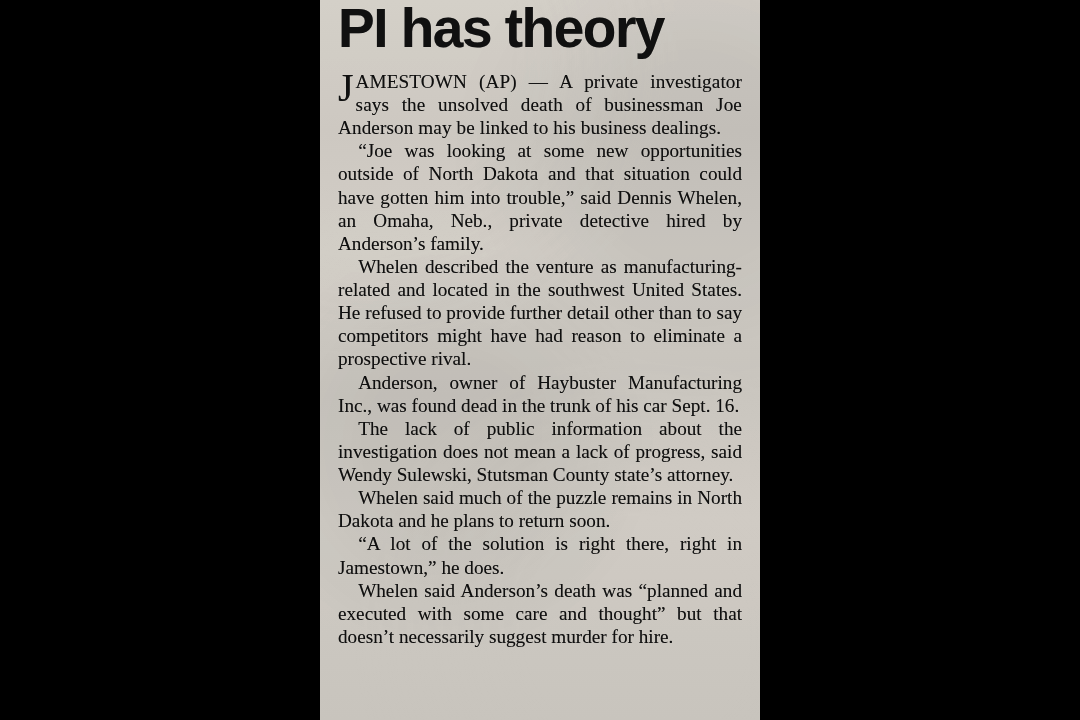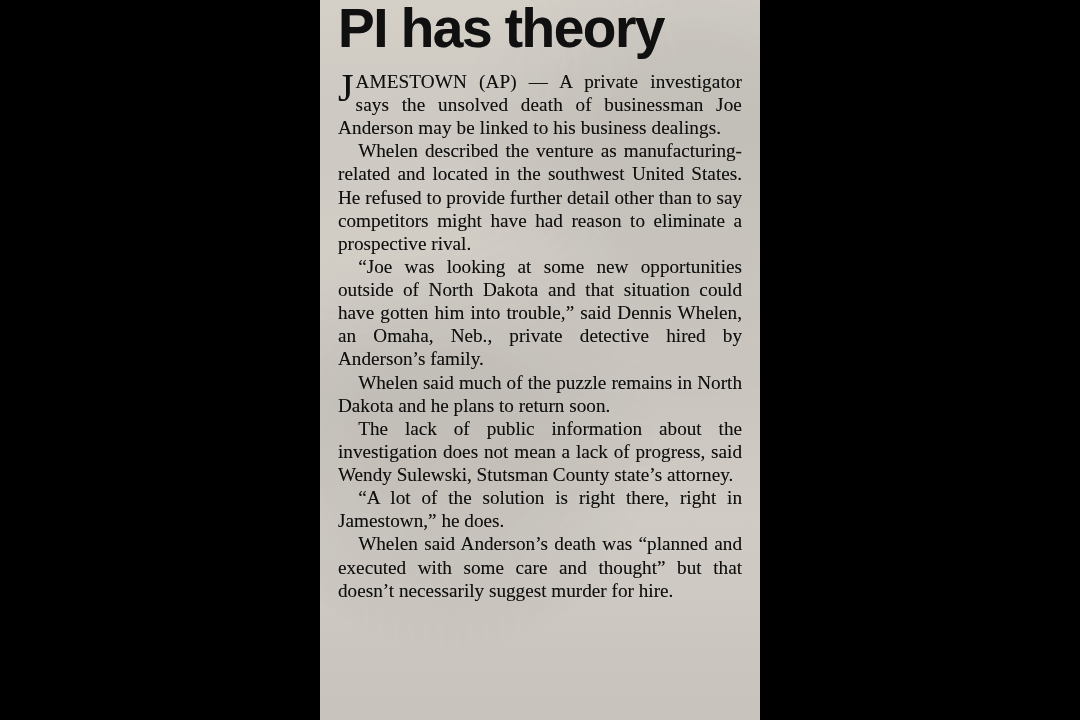--- a/index.html
+++ b/index.html
@@ -109,23 +109,24 @@
   <div id="clipping">
 
     <h1 class="headline">
       <span class="hl-line">PI has theory</span>
     </h1>
 
     <div class="body">
 
       <p class="lede"><span class="dropcap">J</span><span class="lede-text">AMESTOWN (AP) — A private investigator says the unsolved death of businessman Joe Anderson may be linked to his business dealings.</span></p>
 
+      <p>“Joe was looking at some new opportunities outside of North Dakota and that situation could have gotten him into trouble,” said Dennis Whelen, an Omaha, Neb., private detective hired by Anderson’s family.</p>
       <p>Whelen described the venture as manufacturing-related and located in the southwest United States. He refused to provide further detail other than to say competitors might have had reason to eliminate a prospective rival.</p>
-      <p>“Joe was looking at some new opportunities outside of North Dakota and that situation could have gotten him into trouble,” said Dennis Whelen, an Omaha, Neb., private detective hired by Anderson’s family.</p>
+      <p>Anderson, owner of Haybuster Manufacturing Inc., was found dead in the trunk of his car Sept. 16.</p>
+      <p>The lack of public information about the investigation does not mean a lack of progress, said Wendy Sulewski, Stutsman County state’s attorney.</p>
       <p>Whelen said much of the puzzle remains in North Dakota and he plans to return soon.</p>
-      <p>The lack of public information about the investigation does not mean a lack of progress, said Wendy Sulewski, Stutsman County state’s attorney.</p>
       <p>“A lot of the solution is right there, right in Jamestown,” he does.</p>
       <p>Whelen said Anderson’s death was “planned and executed with some care and thought” but that doesn’t necessarily suggest murder for hire.</p>
 
     </div>
   </div>
 
 </div>
 
 </body></html>

